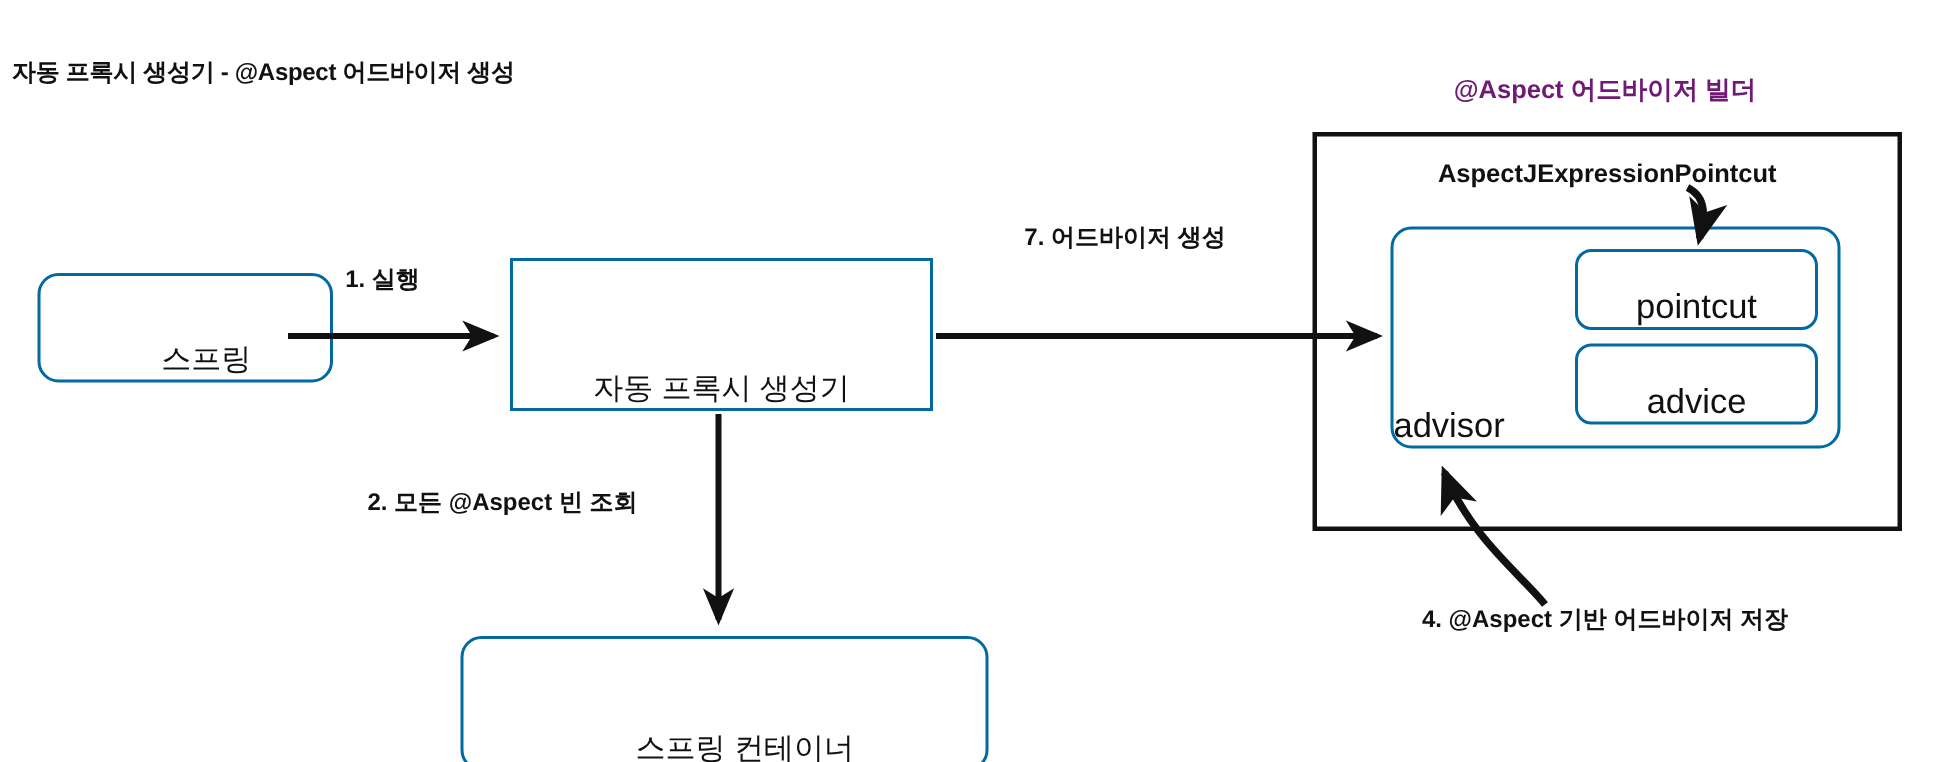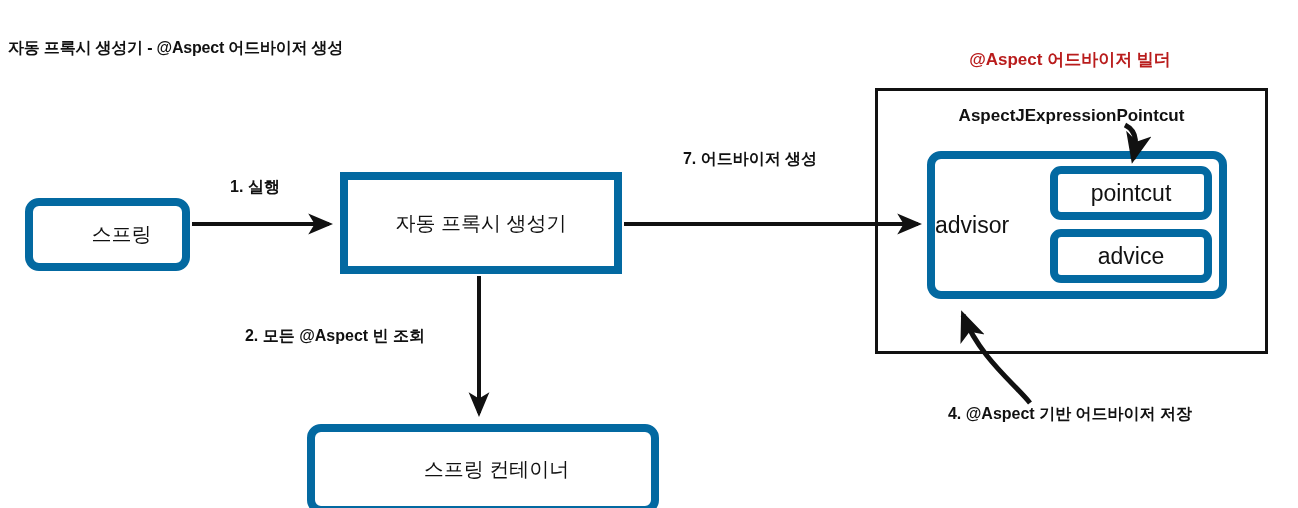--- a/index.html
+++ b/index.html
@@ -25,21 +25,21 @@
   .title {
     font-size: 16px;
     font-weight: bold;
     color: #111111;
     white-space: nowrap;
     letter-spacing: -0.2px;
   }
   .section-title {
     font-size: 17px;
     font-weight: bold;
-    color: #b91c1c;
+    color: #701a75;
     white-space: nowrap;
     text-align: center;
   }
   .step-label {
     font-size: 16px;
     font-weight: bold;
     color: #111111;
     white-space: nowrap;
     text-align: center;
     line-height: 1.35;
@@ -48,24 +48,24 @@
     font-size: 17px;
     font-weight: bold;
     color: #111111;
     white-space: nowrap;
     text-align: center;
   }
 
   
   .box {
     box-sizing: border-box;
-    border: 8px solid #0369a1;
+    border: 2px solid #0369a1;
     background: #ffffff;
     display: flex;
-    align-items: center;
+    align-items: flex-end;
     justify-content: center;
   }
   .box-rounded { border-radius: 14px; }
   .box-rounded-sm { border-radius: 11px; }
   .box-sharp { border-radius: 0; }
   .box-label {
     font-size: 20px;
     font-weight: normal;
     color: #111111;
     white-space: nowrap;
@@ -89,21 +89,21 @@
 </style>
 </head>
 <body>
 
 <div id="canvas">
 
   <div class="abs title" style="left:8px; top:10px;">자동 프록시 생성기 - @Aspect 어드바이저 생성</div>
 
   <div class="abs section-title" style="left:920px; top:20px; width:300px;">@Aspect 어드바이저 빌더</div>
 
-  <div class="abs box box-rounded" style="left:25px; top:170px; width:165px; height:73px;padding-left:28px;">
+  <div class="abs box box-rounded" style="left:25px; top:154px; width:197px; height:73px;padding-left:28px;">
     <span class="box-label">스프링</span>
   </div>
 
   <div class="abs box box-sharp" style="left:340px; top:144px; width:282px; height:102px;">
     <span class="box-label">자동 프록시 생성기</span>
   </div>
 
   <div class="abs box box-rounded" style="left:307px; top:396px; width:352px; height:90px;padding-left:27px;">
     <span class="box-label">스프링 컨테이너</span>
   </div>

